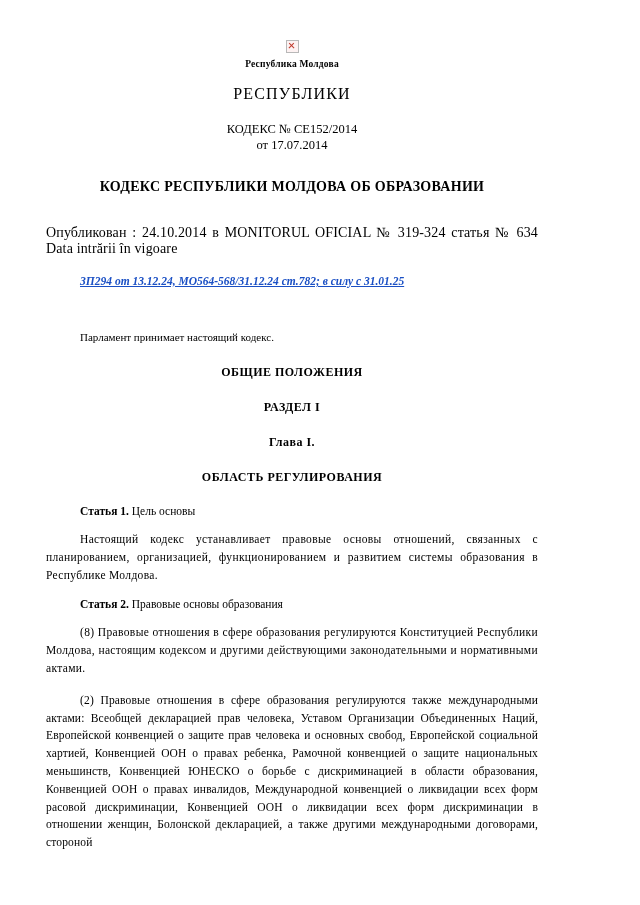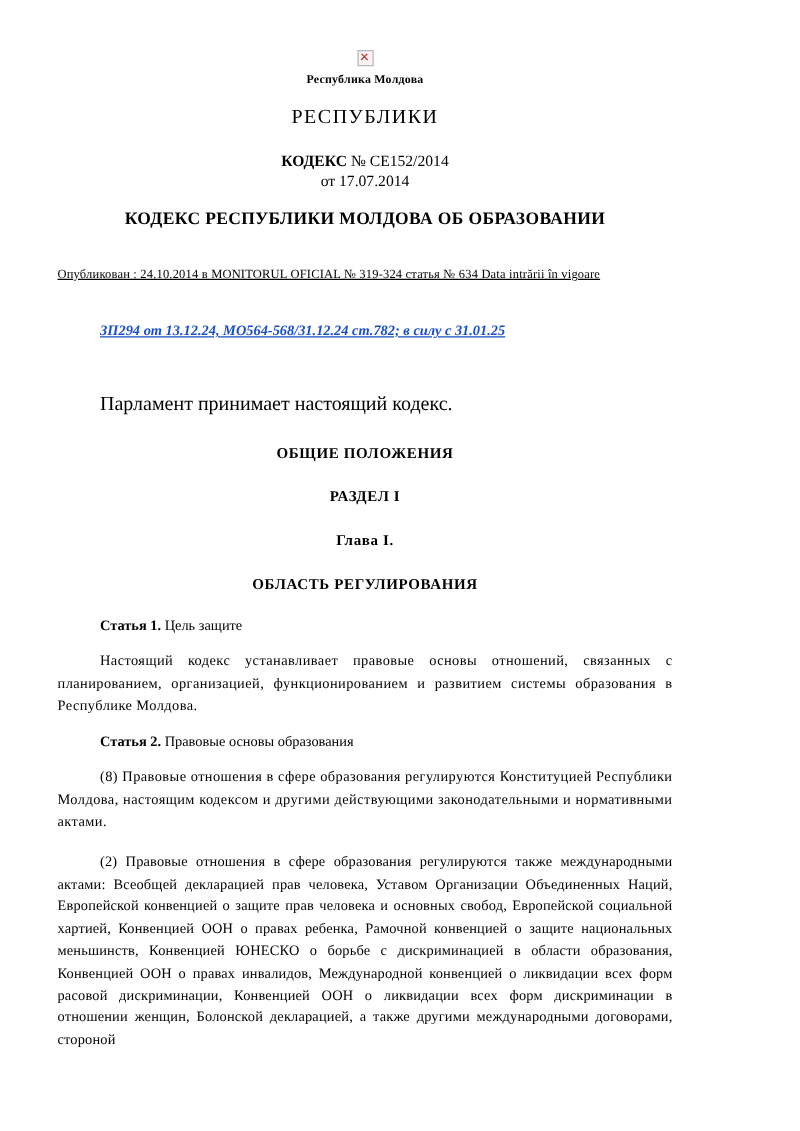--- a/index.html
+++ b/index.html
@@ -54,58 +54,57 @@
     text-align: center;
     font-size: 16px;
     letter-spacing: 1.2px;
     margin-bottom: 18px;
   }
   .code-line {
     text-align: center;
     font-size: 12.5px;
     line-height: 1.35;
   }
-  .code-line .b { font-weight: bold; }
+  .code-line .b { font-weight: normal; }
   .code-date {
     text-align: center;
     font-size: 12.5px;
-    margin-bottom: 15px;
+    margin-bottom: 26px;
   }
   .doc-title {
     text-align: center;
     font-weight: bold;
     font-size: 14px;
     letter-spacing: 0.3px;
     margin-bottom: 30px;
   }
   .published {
-    font-size: 10px;
+    font-size: 14px;
     text-align: justify;
     letter-spacing: 0.15px;
-    margin-bottom: 34px;
-    text-decoration: underline;
+    margin-bottom: 18px;
   }
   .amended {
     color: #e8453c;
     font-style: italic;
     font-weight: bold;
     font-size: 11.5px;
     margin: 0 0 16px 34px;
   }
   .amend-link {
     color: #1a4fc4;
     font-style: italic;
     font-weight: bold;
     font-size: 11.5px;
     text-decoration: underline;
     margin: 0 0 44px 34px;
     display: block;
   }
   .intro {
-    font-size: 16px;
+    font-size: 11px;
     margin: 24px 0 22px 34px;
   }
   .ctr-bold {
     text-align: center;
     font-weight: bold;
     font-size: 12px;
     letter-spacing: 0.5px;
     margin-bottom: 20px;
   }
   .ctr-bold.sp2 { margin-bottom: 20px; }
@@ -150,21 +149,21 @@
   <a class="amend-link" href="#">ЗП294 от 13.12.24, МО564-568/31.12.24 ст.782; в силу с 31.01.25</a>
 
   <div class="intro">Парламент принимает настоящий кодекс.</div>
 
   <div class="ctr-bold">ОБЩИЕ ПОЛОЖЕНИЯ</div>
   <div class="ctr-bold">РАЗДЕЛ I</div>
   <div class="ctr-bold">Глава I.</div>
   <div class="ctr-bold sp2">ОБЛАСТЬ РЕГУЛИРОВАНИЯ</div>
 
   <div class="art">
-    <b>Статья 1.</b><span> Цель защите</span>
+    <b>Статья 1.</b><span> Цель основы</span>
   </div>
   <div class="para sp">Настоящий кодекс устанавливает правовые основы отношений, связанных с планированием, организацией, функционированием и развитием системы образования в Республике Молдова.</div>
 
   <div class="art">
     <b>Статья 2.</b><span> Правовые основы образования</span>
   </div>
   <div class="para sp">(8) Правовые отношения в сфере образования регулируются Конституцией Республики Молдова, настоящим кодексом и другими действующими законодательными и нормативными актами.</div>
   <div class="para sp2">(2) Правовые отношения в сфере образования регулируются также международными актами: Всеобщей декларацией прав человека, Уставом Организации Объединенных Наций, Европейской конвенцией о защите прав человека и основных свобод, Европейской социальной хартией, Конвенцией ООН о правах ребенка, Рамочной конвенцией о защите национальных меньшинств, Конвенцией ЮНЕСКО о борьбе с дискриминацией в области образования, Конвенцией ООН о правах инвалидов, Международной конвенцией о ликвидации всех форм расовой дискриминации, Конвенцией ООН о ликвидации всех форм дискриминации в отношении женщин, Болонской декларацией, а также другими международными договорами, стороной</div>
 
 </div>

